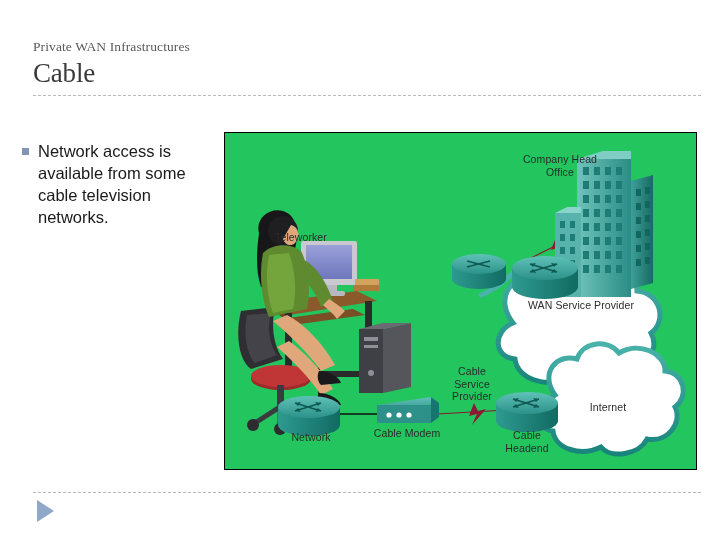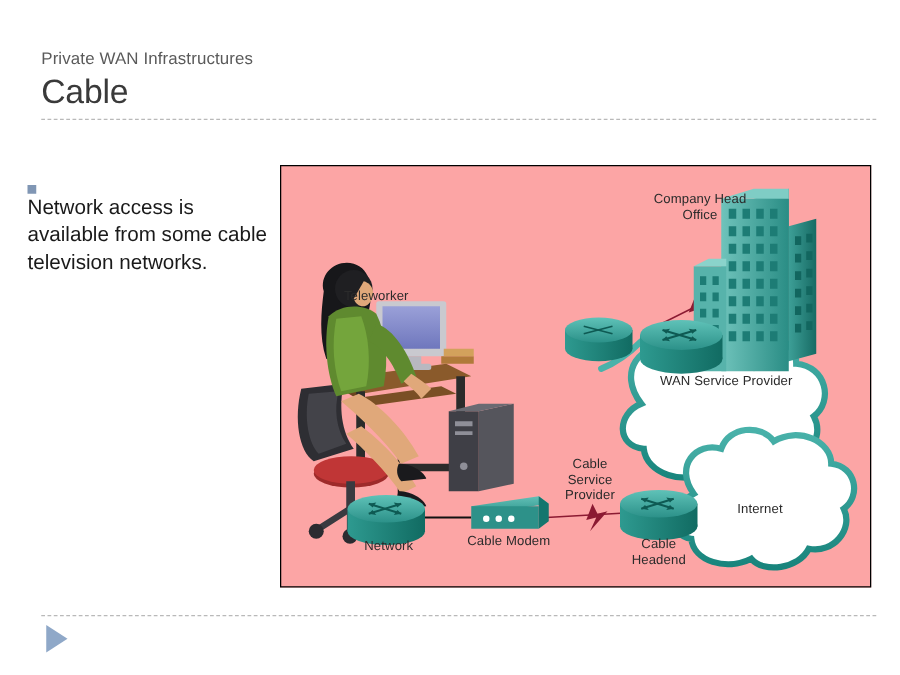--- a/index.html
+++ b/index.html
@@ -15,20 +15,21 @@
     font-family: "Liberation Sans", sans-serif;
     color: #404040;
   }
 
   
   .slide-header {
     position: absolute;
     left: 33px;
     top: 38px;
     width: 670px;
+    font-family: Liberation Serif, serif;
   }
   .eyebrow {
     font-size: 13.5px;
     line-height: 17px;
     color: #5a5a5a;
     letter-spacing: 0.1px;
     white-space: nowrap;
   }
   .slide-title {
     font-size: 27px;
@@ -51,21 +52,20 @@
   .bullets {
     position: absolute;
     left: 22px;
     top: 140px;
     width: 196px;
   }
   .bullet-item {
     display: flex;
     align-items: flex-start;
     margin-bottom: 22px;
-    flex-direction: column;
   }
   .bullet-marker {
     width: 7px;
     height: 7px;
     background: #8096b4;
     flex: 0 0 auto;
     margin-top: 8px;
     margin-right: 9px;
   }
   .bullet-text {
@@ -75,21 +75,21 @@
   }
 
   
   .diagram-frame {
     position: absolute;
     left: 224px;
     top: 132px;
     width: 471px;
     height: 336px;
     border: 1.4px solid #000000;
-    background: #fca5a5;
+    background: #22c55e;
     overflow: hidden;
   }
   .diagram-canvas {
     position: absolute;
     left: 0; top: 0;
     width: 100%;
     height: 100%;
   }
   .dlabel {
     position: absolute;

